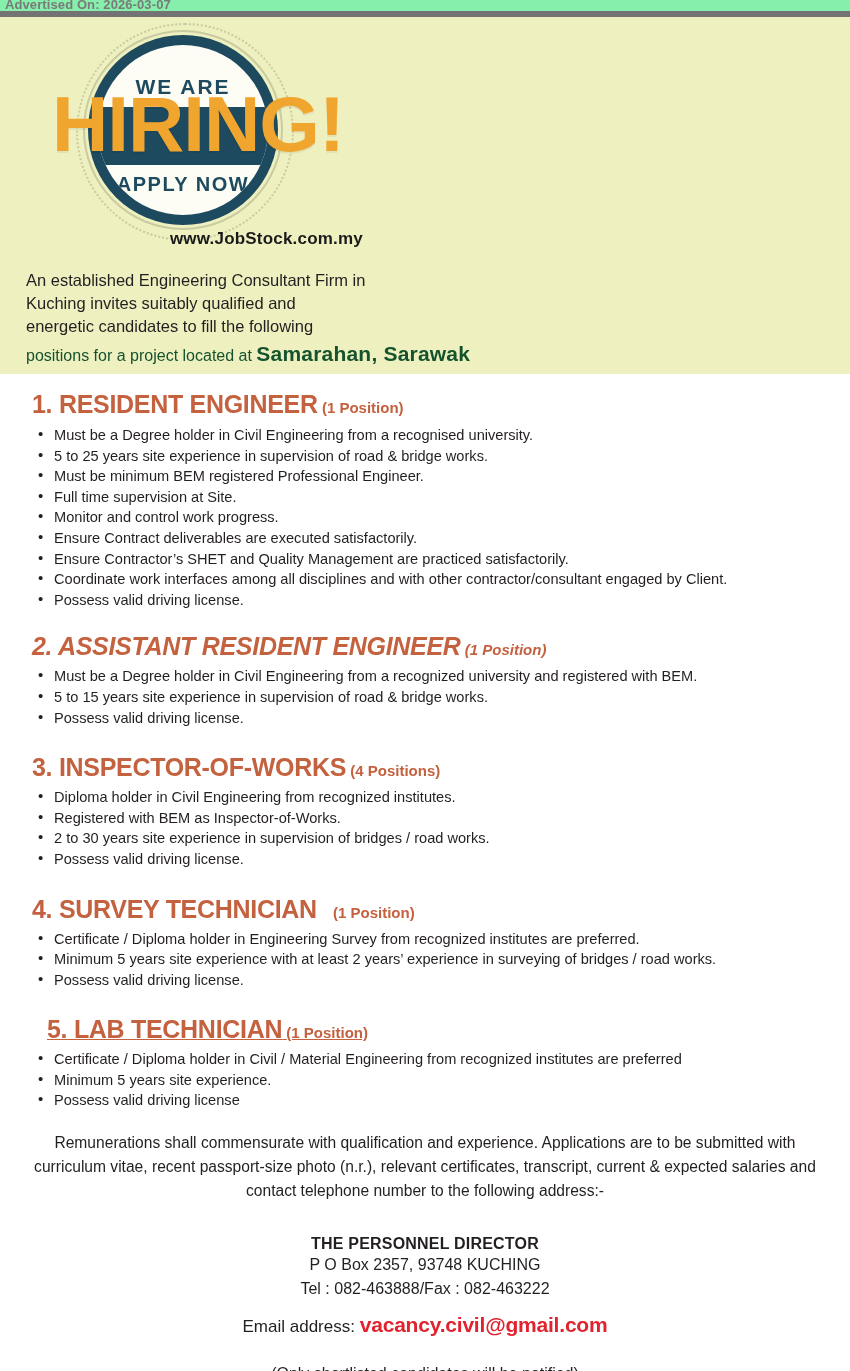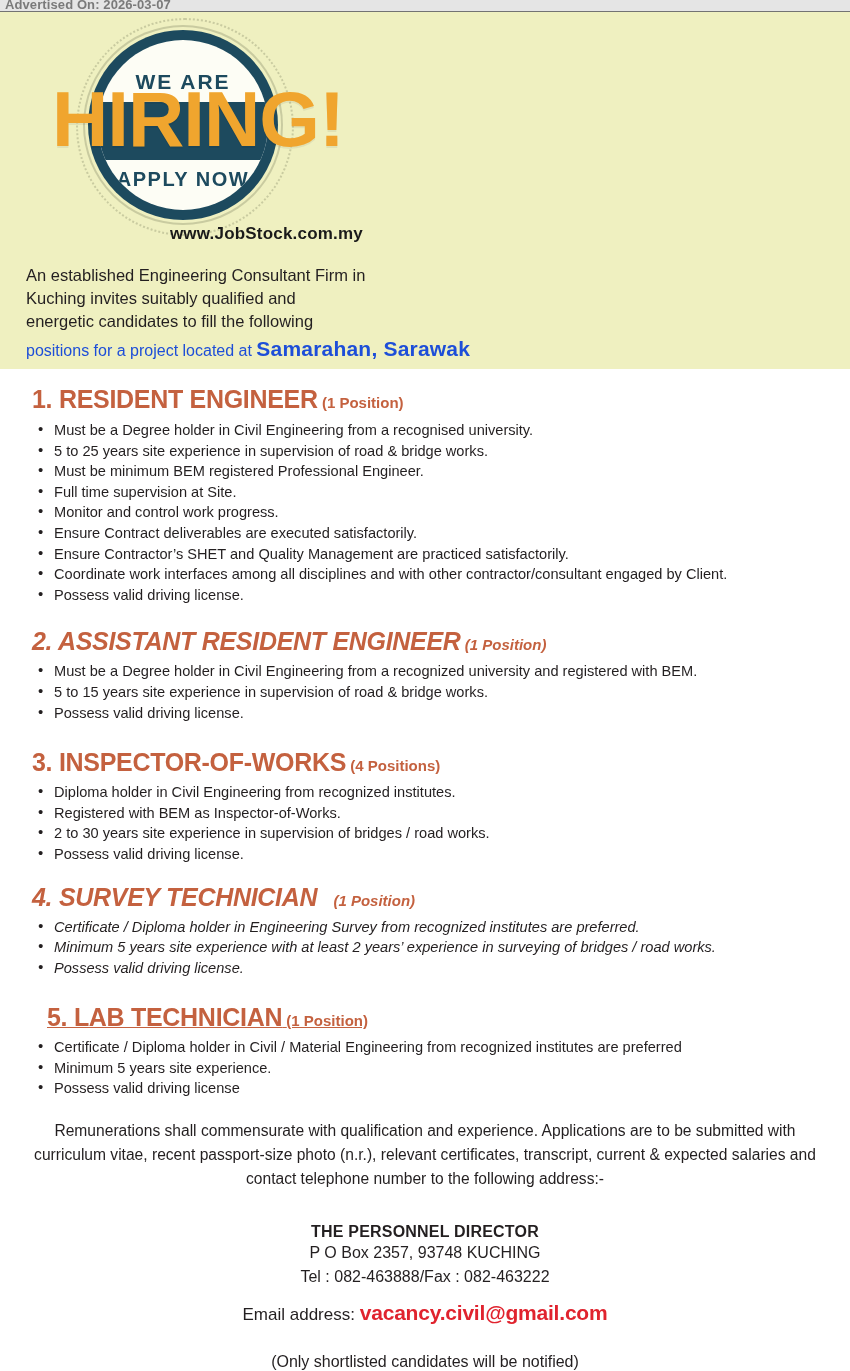--- a/index.html
+++ b/index.html
@@ -12,22 +12,22 @@
     height: 1371px;
     font-family: "Liberation Sans", sans-serif;
     color: #231f20;
     overflow: hidden;
     position: relative;
   }
 
   
   .advert-bar {
     height: 11px;
-    background: #e5e5e5;
-    border-bottom: 1px solid #737373;
+    background: #86efac;
+    border-bottom: 6px solid #737373;
     position: relative;
   }
   .advert-text {
     position: absolute;
     left: 5px;
     top: -3px;
     font-size: 13px;
     font-weight: bold;
     color: #7a7a7a;
     letter-spacing: 0.1px;
@@ -150,21 +150,21 @@
     width: 340px;
     font-size: 16.5px;
     line-height: 23px;
     color: #231f20;
   }
   .intro-line2 {
     position: absolute;
     left: 26px;
     top: 325px;
     font-size: 16px;
-    color: #1d4ed8;
+    color: #14532d;
     white-space: nowrap;
   }
   .intro-line2 .place {
     font-size: 21px;
     font-weight: bold;
     letter-spacing: 0.2px;
   }
 
   
   .content {
@@ -318,21 +318,21 @@
       <span class="job-count">(4 Positions)</span>
     </div>
     <ul class="bullets" style="margin-top:5px;margin-left:26px;">
       <li>Diploma holder in Civil Engineering from recognized institutes.</li>
       <li>Registered with BEM as Inspector-of-Works.</li>
       <li>2 to 30 years site experience in supervision of bridges / road works.</li>
       <li>Possess valid driving license.</li>
     </ul>
   </div>
 
-  <div class="job" style="margin-top:18px;font-style:italic;">
+  <div class="job" style="margin-top:25px;">
     <div class="job-heading" style="margin-left:32px;">
       <span class="job-title">4. SURVEY TECHNICIAN</span>
       <span class="job-count" style="margin-left:12px;">(1 Position)</span>
     </div>
     <ul class="bullets" style="margin-top:5px;margin-left:26px;">
       <li>Certificate / Diploma holder in Engineering Survey from recognized institutes are preferred.</li>
       <li>Minimum 5 years site experience with at least 2 years’ experience in surveying of bridges / road works.</li>
       <li>Possess valid driving license.</li>
     </ul>
   </div>

